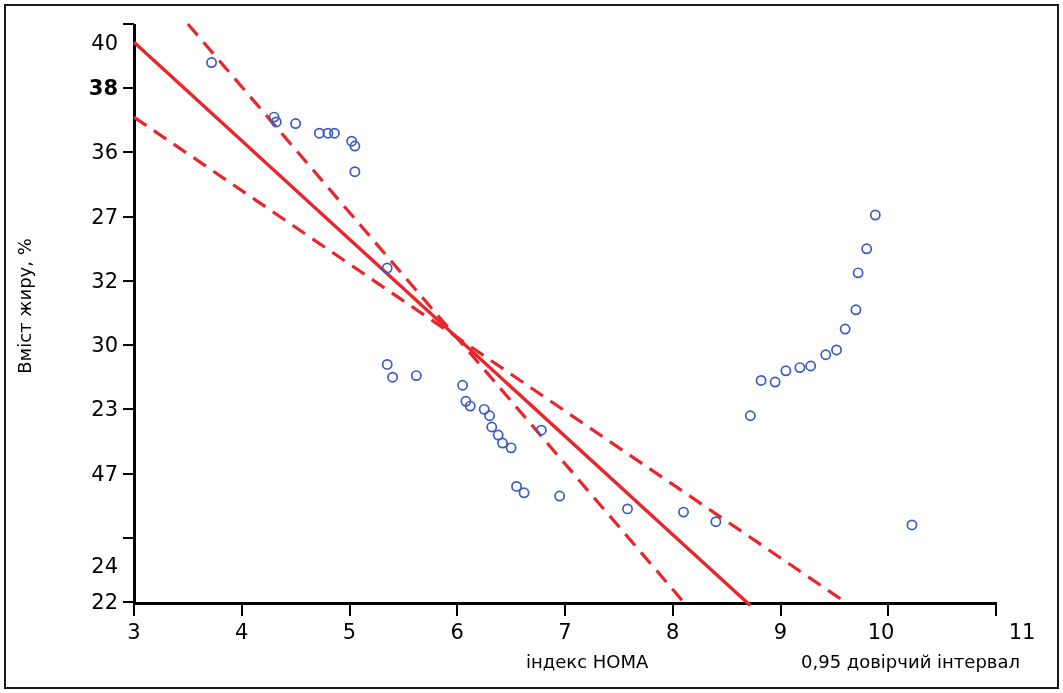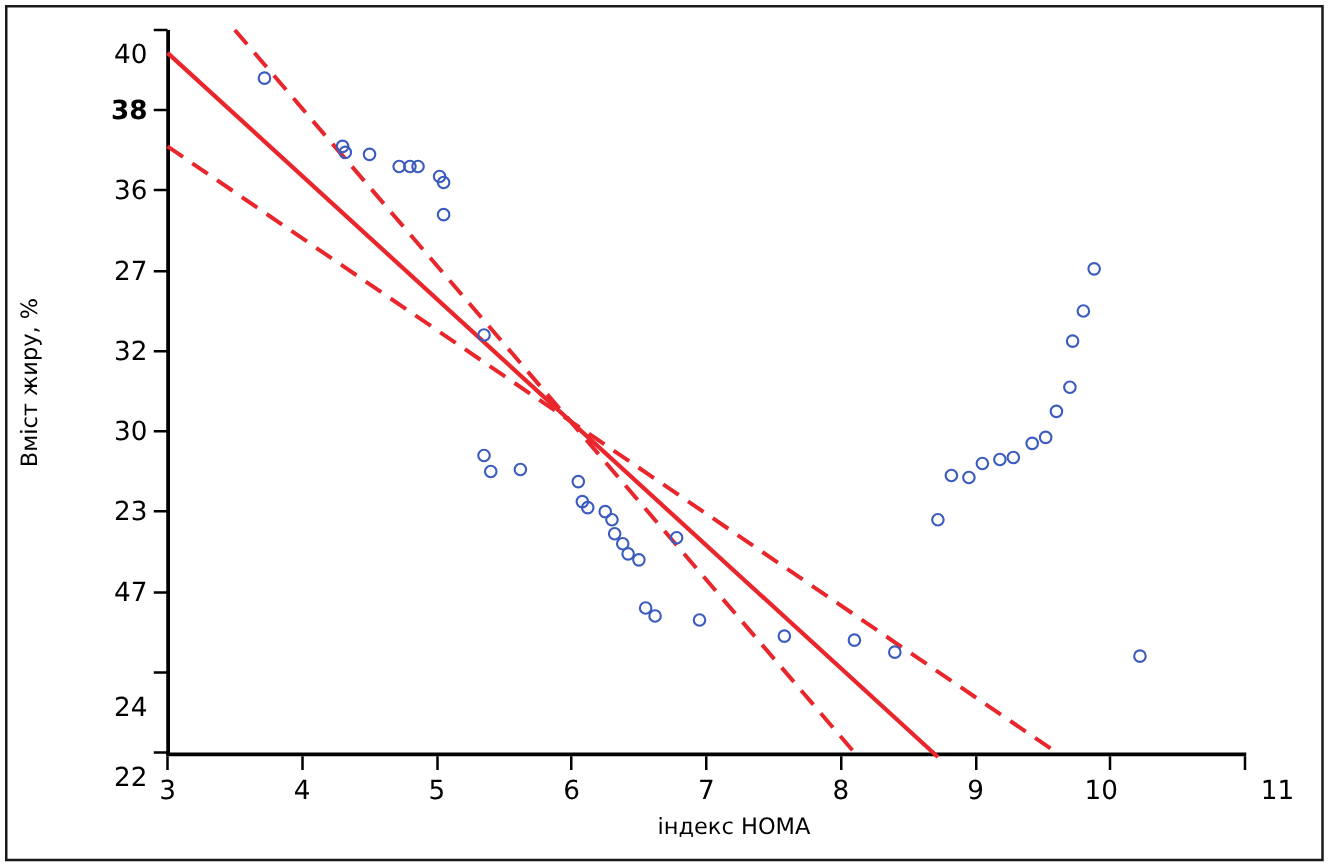--- a/index.html
+++ b/index.html
@@ -159,29 +159,30 @@
       <div>м’язів (порядкове видалення пропущених даних)</div>
     </div>
 
     <div id="chart-eq">
       <div>Вміст м’язів = 48,632-3,067 * Індекс HOMA</div>
       <div>Кореляція: r=-0,8596</div>
     </div>
 
     <div id="y-axis-title">Вміст жиру, %</div>
     <div id="x-axis-title">індекс HOMA</div>
+    <div id="ci-label">0,95 довірчий інтервал</div>
 
     <div id="plot">
       <div id="plot-bg"></div>
       <div class="axis-line" id="y-axis"></div>
       <div class="axis-line" id="x-axis"></div>
 
       <div id="ticks-y">
           <div class="tick-y" style="top: 577px;"></div>
-          <div class="ylabel-txt" style="top: 578px; margin-top: 20px;">22</div>
+          <div class="ylabel-txt" style="top: 578px;">22</div>
           <div class="tick-y" style="top: 512.778px;"></div>
           <div class="ylabel-txt" style="top: 542px;">24</div>
           <div class="tick-y" style="top: 448.556px;"></div>
           <div class="ylabel-txt" style="top: 449.556px;">47</div>
           <div class="tick-y" style="top: 384.333px;"></div>
           <div class="ylabel-txt" style="top: 385.333px;">23</div>
           <div class="tick-y" style="top: 320.111px;"></div>
           <div class="ylabel-txt" style="top: 321.111px;">30</div>
           <div class="tick-y" style="top: 255.889px;"></div>
           <div class="ylabel-txt" style="top: 256.889px; margin-left: 40px;">32</div>

